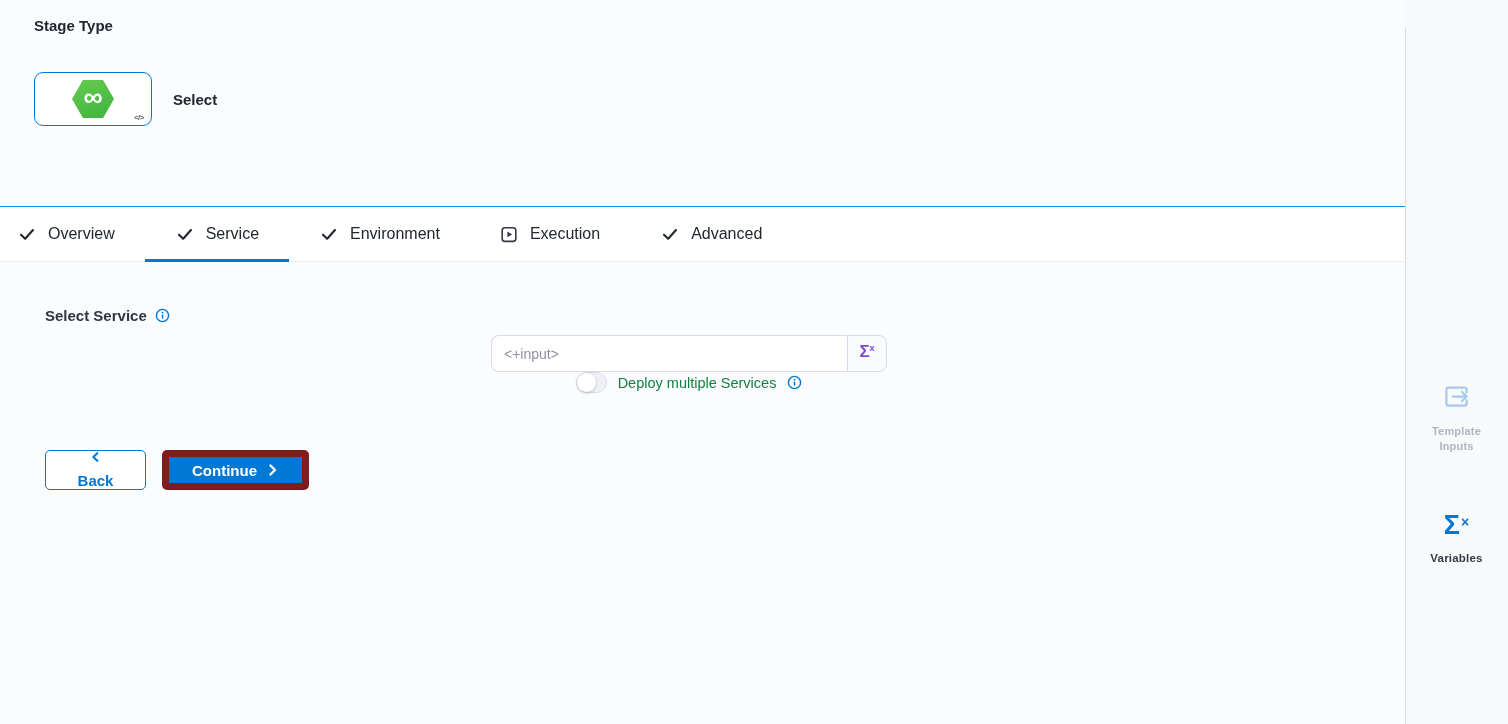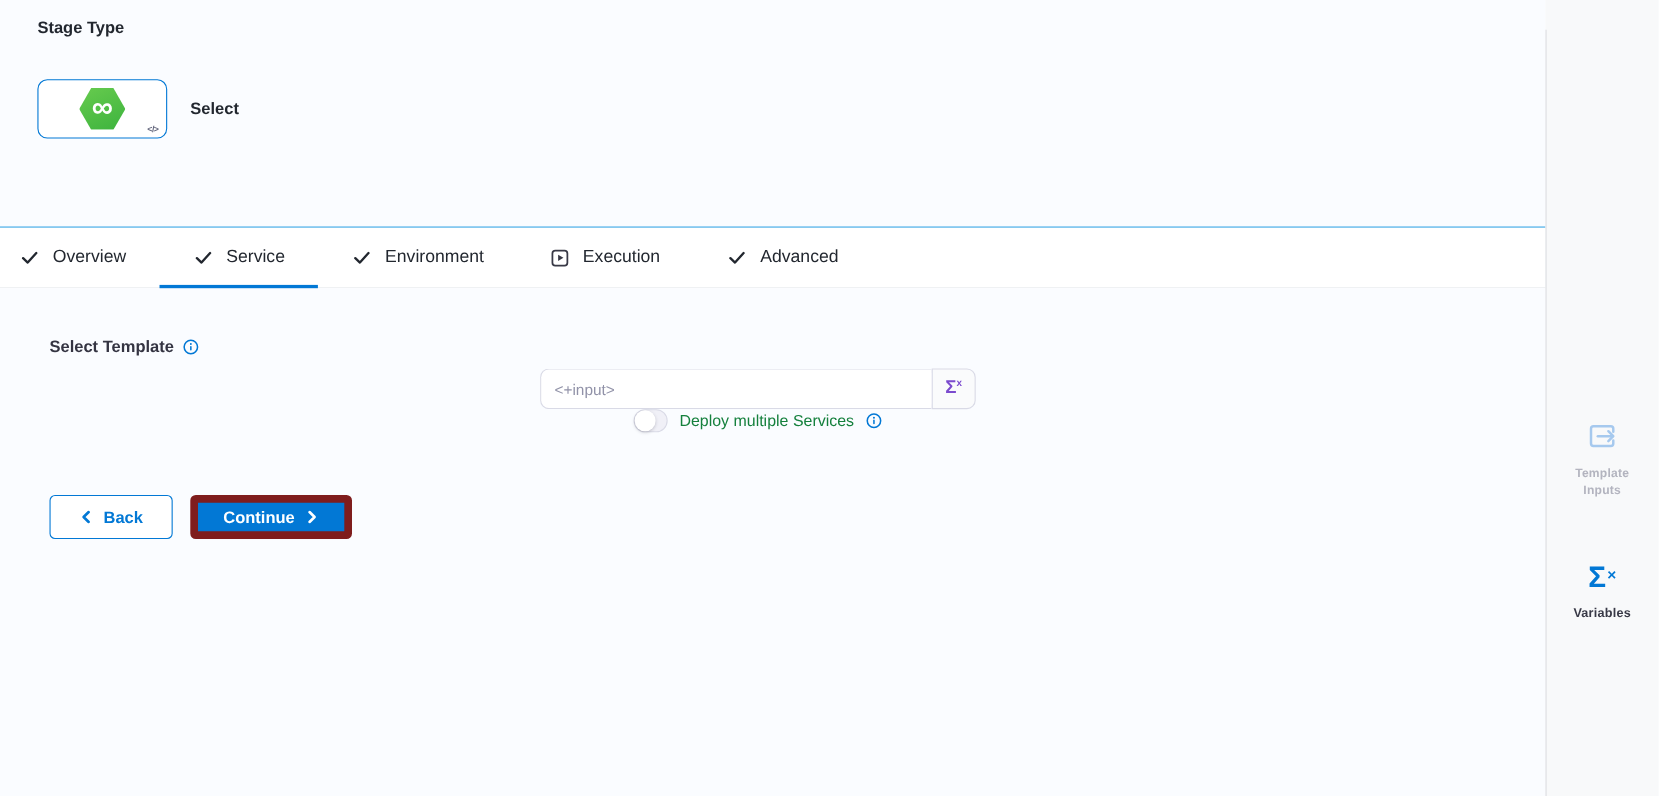--- a/index.html
+++ b/index.html
@@ -51,21 +51,21 @@
   .toggle-group { display:flex; align-items:center; gap:11px; }
   .toggle { position:relative; width:31px; height:21px; border-radius:11px; background:#f0f0f7;
             border:1px solid #d9dae6; cursor:pointer; }
   .toggle .knob { position:absolute; left:0px; top:0px; width:19px; height:19px; border-radius:50%;
                   background:#fff; box-shadow:0 1px 3px rgba(40,41,61,.25); }
   .toggle-label { font-size:14.5px; color:#15803d; }
 
   .actions-row { display:flex; align-items:center; gap:16px; margin:57px 0 0 45px; }
   .btn { display:flex; align-items:center; justify-content:center; gap:9px; height:40px; border-radius:5px;
          font-size:15px; font-weight:700; cursor:pointer; font-family:"Liberation Sans", sans-serif; }
-  .btn-back { width:112px; background:#fff; border:1px solid #0278d5; color:#0278d5; }
+  .btn-back { width:101px; background:#fff; border:1px solid #0278d5; color:#0278d5;flex-direction:column; }
   .btn-continue { width:147px; background:#0278d5; border:7px solid #7f1d1d; color:#fff; }
 
   
   .right-rail { position:relative; width:104px; background:#f8f9fa;padding-left:16px; }
   .rail-divider { position:absolute; left:0; top:27px; bottom:0; width:1px; background:#dcdde1; }
   .rail-item { position:absolute; left:0; right:0; display:flex; flex-direction:column; align-items:center; cursor:pointer; }
   .rail-item-template { top:383px; }
   .rail-item-variables { top:512px; }
   .rail-label { margin-top:14px; font-size:11px; font-weight:600; letter-spacing:.2px; text-align:center; line-height:15px; }
   .rail-label.disabled { color:#b3b4bf; width:62px; }
@@ -124,21 +124,21 @@
         <svg width="20" height="20" viewBox="0 0 20 20">
             <path d="M4 10.7l4.2 4L16 6" fill="none" stroke="#22272f" stroke-width="2.1" stroke-linecap="round" stroke-linejoin="round"></path>
           </svg>
         <span>Advanced</span>
       </div>
     </nav>
 
     <section class="content">
 
       <div class="field-label-row">
-        <span class="field-label">Select Template</span>
+        <span class="field-label">Select Service</span>
         <span class="info-btn">
           <svg width="15" height="15" viewBox="0 0 16 16">
               <circle cx="8" cy="8" r="6.5" fill="none" stroke="#0278d5" stroke-width="1.5"></circle>
               <circle cx="8" cy="5" r="0.95" fill="#0278d5"></circle>
               <rect x="7.25" y="6.9" width="1.5" height="4.5" rx="0.75" fill="#0278d5"></rect>
             </svg>
         </span>
       </div>
 
       <div class="service-row">

